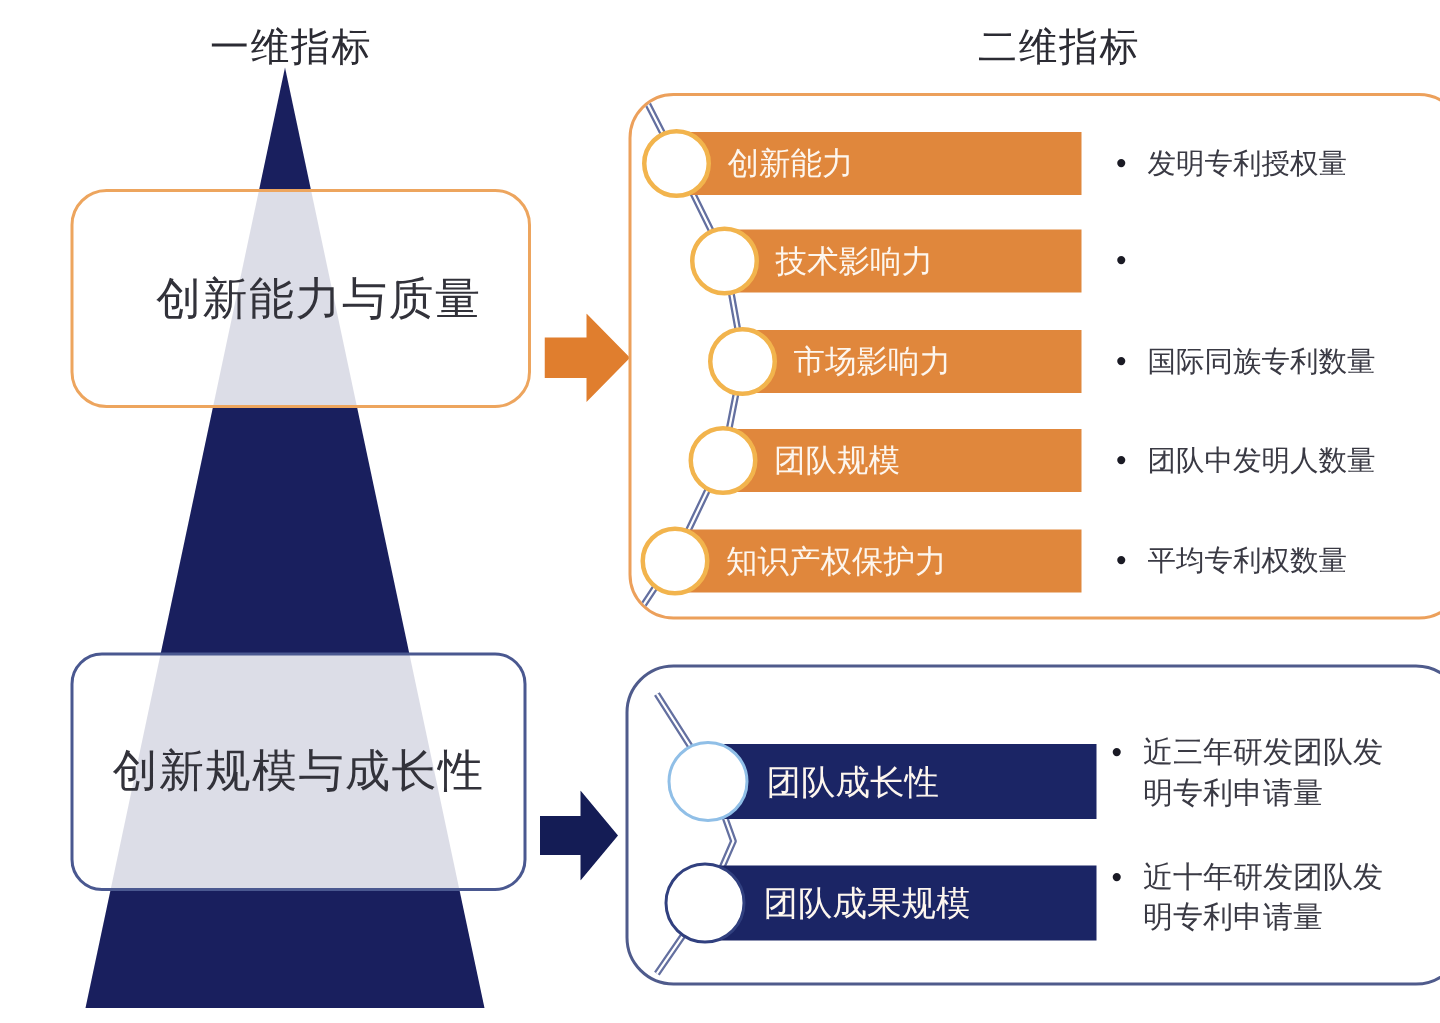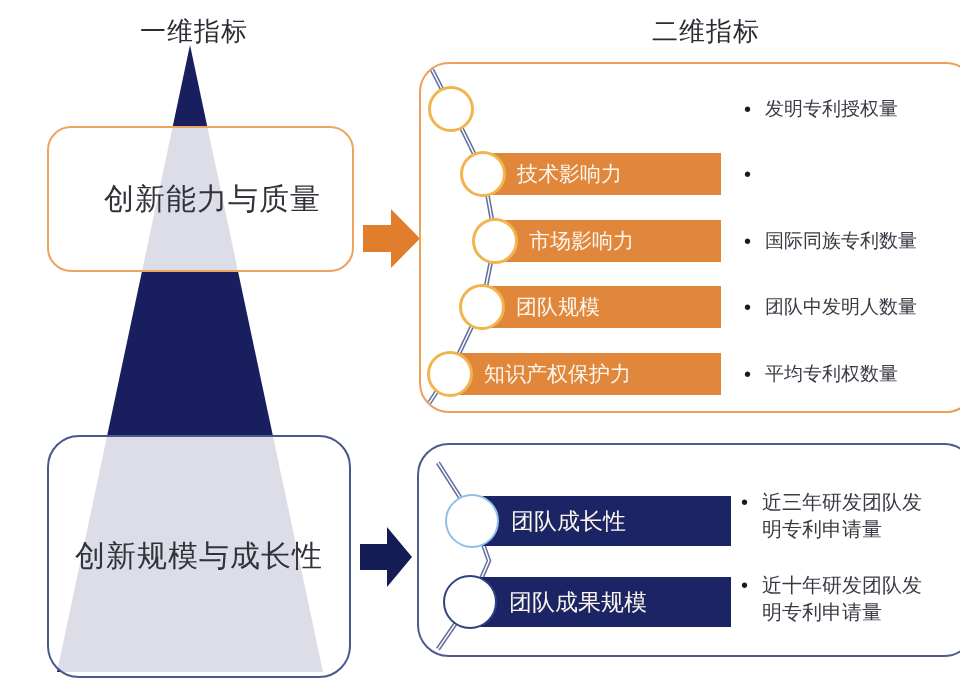--- a/index.html
+++ b/index.html
@@ -7,22 +7,22 @@
           font-family:"Liberation Sans",sans-serif;margin-left:29px;}
 
   
   .col-title{position:absolute;top:14px;width:220px;text-align:center;
              font-size:26px;color:#2b2b33;letter-spacing:1px;}
   .pyramid-svg{position:absolute;left:0;top:0;width:960px;height:682px;pointer-events:none;}
   .dim-box{position:absolute;display:flex;align-items:center;justify-content:center;
            background:rgba(255,255,255,0.85);box-sizing:border-box;}
   .dim-box.box1{left:18px;top:126px;width:307px;height:146px;
                 border:2.5px solid #eda55e;border-radius:24px;padding-left:24px;}
-  .dim-box.box2{left:18px;top:435px;width:304px;height:243px;
-                border:2.5px solid #4a5890;border-radius:32px;text-align:right;}
+  .dim-box.box2{left:18px;top:435px;width:304px;height:159px;
+                border:2.5px solid #4a5890;border-radius:21px;text-align:right;}
   .dim-box .lbl{font-size:30px;color:#32323a;letter-spacing:1px;}
 
   
   .arrow-svg{position:absolute;}
 
   
   .panel{position:absolute;box-sizing:border-box;overflow:hidden;background:transparent;}
   .panel.p1{left:390px;top:62px;width:557px;height:351px;
             border:2px solid #eca05b;border-radius:30px;}
   .panel.p2{left:388px;top:443px;width:559px;height:214px;
@@ -68,20 +68,23 @@
   <svg class="arrow-svg" style="left:331px;top:527px" width="52" height="60" viewBox="0 0 52 60">
     <polygon points="0,17 27,17 27,0 52,30 27,60 27,43 0,43" fill="#141c55"></polygon>
   </svg>
 
   <div class="panel p1">
     <svg class="rope" viewBox="0 0 557 351">
       <polyline points="7,0 30,45 62,110 74,177 61,243 29,310 3,349" fill="none" stroke="#6470a0" stroke-width="4.6" stroke-linejoin="round"></polyline>
       <polyline points="7,0 30,45 62,110 74,177 61,243 29,310 3,349" fill="none" stroke="#ffffff" stroke-width="1.5" stroke-linejoin="round"></polyline>
     </svg>
 
+    <div class="bar" style="left:30px;top:24px;width:270px">
+      <span>创新能力</span>
+      </div>
     <div class="bar" style="left:62px;top:89px;width:238px">
       <span>技术影响力</span>
       </div>
     <div class="bar" style="left:74px;top:156px;width:226px">
       <span>市场影响力</span>
       </div>
     <div class="bar" style="left:61px;top:222px;width:239px">
       <span>团队规模</span>
       </div>
     <div class="bar" style="left:29px;top:289px;width:271px">

